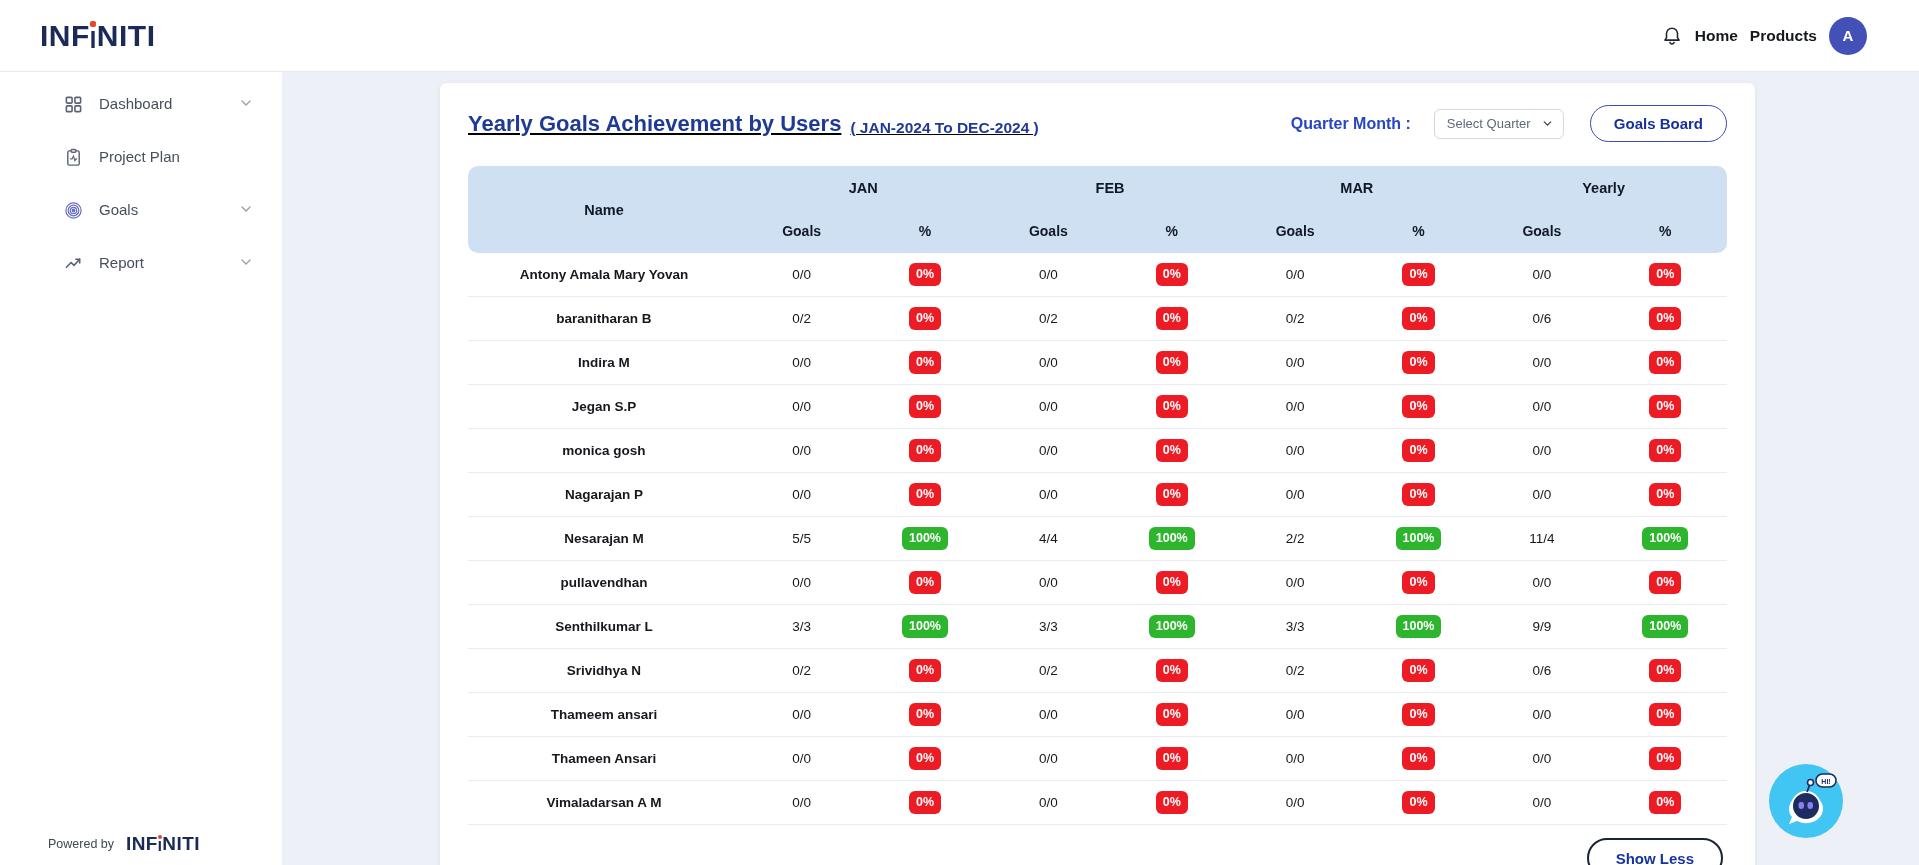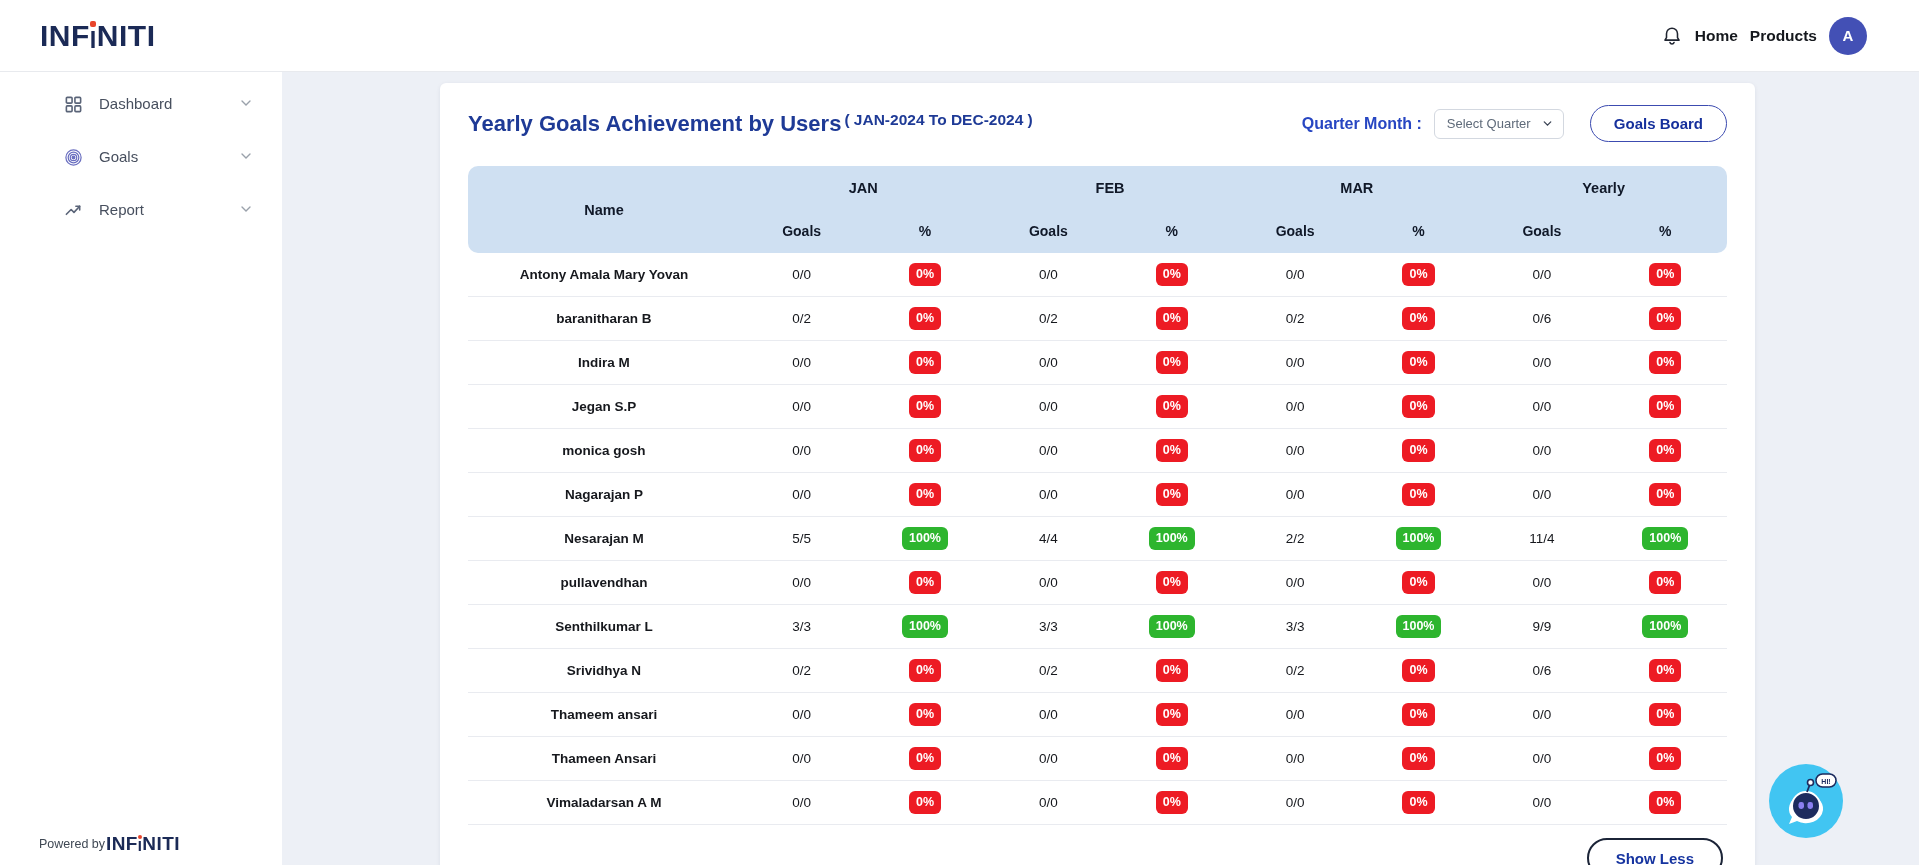--- a/index.html
+++ b/index.html
@@ -17,33 +17,33 @@
   .bell { width:22px; height:22px; cursor:pointer; display:inline-flex; }
   .avatar { width:38px; height:38px; border-radius:50%; background:#4350b5; color:#fff; font-size:15px; font-weight:700; display:flex; align-items:center; justify-content:center; cursor:pointer; }
 
   
   .shell { display:flex; height:793px; }
   .sidebar { width:282px; background:#ffffff; position:relative; flex-shrink:0; padding-top:23px; }
   .side-item { height:53px; display:flex; align-items:flex-start; padding:0 28px 0 44px; cursor:pointer; color:#474f5e;margin-left:20px; }
   .side-item .icon { width:19px; height:19px; margin-right:16px; display:inline-flex; flex-shrink:0; }
   .side-item .lbl { font-size:15px; color:#474f5e; flex:1; }
   .side-item .chev { width:16px; height:16px; display:inline-flex; }
-  .side-footer { position:absolute; left:39px; bottom:10px; display:flex; align-items:center; gap:1px; }
+  .side-footer { position:absolute; left:48px; bottom:10px; display:flex; align-items:center; gap:12px; }
   .powered { font-size:12.5px; color:#3f4854; }
 
   .main { flex:1; position:relative; }
   .card { position:absolute; left:158px; top:11px; width:1315px; height:900px; background:#ffffff; border-radius:6px; box-shadow:0 1px 4px rgba(20,40,80,.08); padding:22px 28px 0 28px; }
 
   
   .card-head { display:flex; align-items:center; justify-content:space-between; }
-  .title-wrap { display:flex; align-items:flex-start; gap:3px; }
+  .title-wrap { display:flex; align-items:flex-end; gap:9px;text-decoration:underline; }
   .title { font-size:22px; font-weight:700; color:#1e3a96; }
   .subtitle { font-size:15.5px; font-weight:700; color:#1e3a96; }
   .head-controls { display:flex; align-items:center; }
-  .q-label { font-size:16px; font-weight:700; color:#2746c2; margin-right:12px; }
+  .q-label { font-size:16px; font-weight:700; color:#2746c2; margin-right:23px; }
   .q-select { width:130px; height:30px; border:1px solid #d3d8e0; border-radius:6px; background:#fff; font-size:13px; color:#5f6b7a; display:flex; align-items:center; justify-content:space-between; padding:0 9px 0 12px; cursor:pointer; }
   .q-select .chev { width:13px; height:13px; display:inline-flex; }
   .gb-btn { margin-left:26px; height:37px; padding:0 23px; background:#fff; border:1.6px solid #3c4bb0; border-radius:20px; font-size:15px; font-weight:700; color:#16309c; cursor:pointer; font-family:inherit; }
 
   
   table.goals { width:100%; border-collapse:separate; border-spacing:0; margin-top:24px; }
   thead th { background:#cfe0f2; color:#101828; font-weight:700; }
   thead tr.r1 th { height:43px; font-size:14.5px; vertical-align:middle;margin-top:6px; }
   thead tr.r2 th { height:44px; font-size:14px; vertical-align:middle; }
   th.name-h { border-radius:10px 0 0 10px;text-align:center; }
@@ -97,20 +97,30 @@
         </svg>
       </span>
       <span class="lbl">Dashboard</span>
       <span class="chev">
         <svg viewBox="0 0 24 24" fill="none" stroke="#9aa1ab" stroke-width="2" stroke-linecap="round">
             <polyline points="6,9 12,15 18,9"></polyline>
           </svg>
       </span>
     </div>
 
+    <div class="side-item">
+      <span class="icon">
+        <svg viewBox="0 0 20 20" fill="none" stroke="#5a6478" stroke-width="1.5">
+          <rect x="4" y="3" width="12" height="15" rx="1.5"></rect>
+          <rect x="7.5" y="1.5" width="5" height="3" rx="1" fill="#ffffff"></rect>
+          <polyline points="6.5,11.5 8.5,11.5 10,8.5 11.5,13.5 12.5,11.5 13.8,11.5" stroke-width="1.2"></polyline>
+        </svg>
+      </span>
+      <span class="lbl">Project Plan</span>
+    </div>
 
     <div class="side-item">
       <span class="icon">
         <svg viewBox="0 0 20 20" fill="none" stroke="#6a6fc0" stroke-width="1.3">
           <circle cx="10" cy="10" r="8"></circle>
             <circle cx="10" cy="10" r="5.6"></circle>
             <circle cx="10" cy="10" r="3.4"></circle>
             <circle cx="10" cy="10" r="1.4" fill="#6a6fc0"></circle>
         </svg>
       </span>

